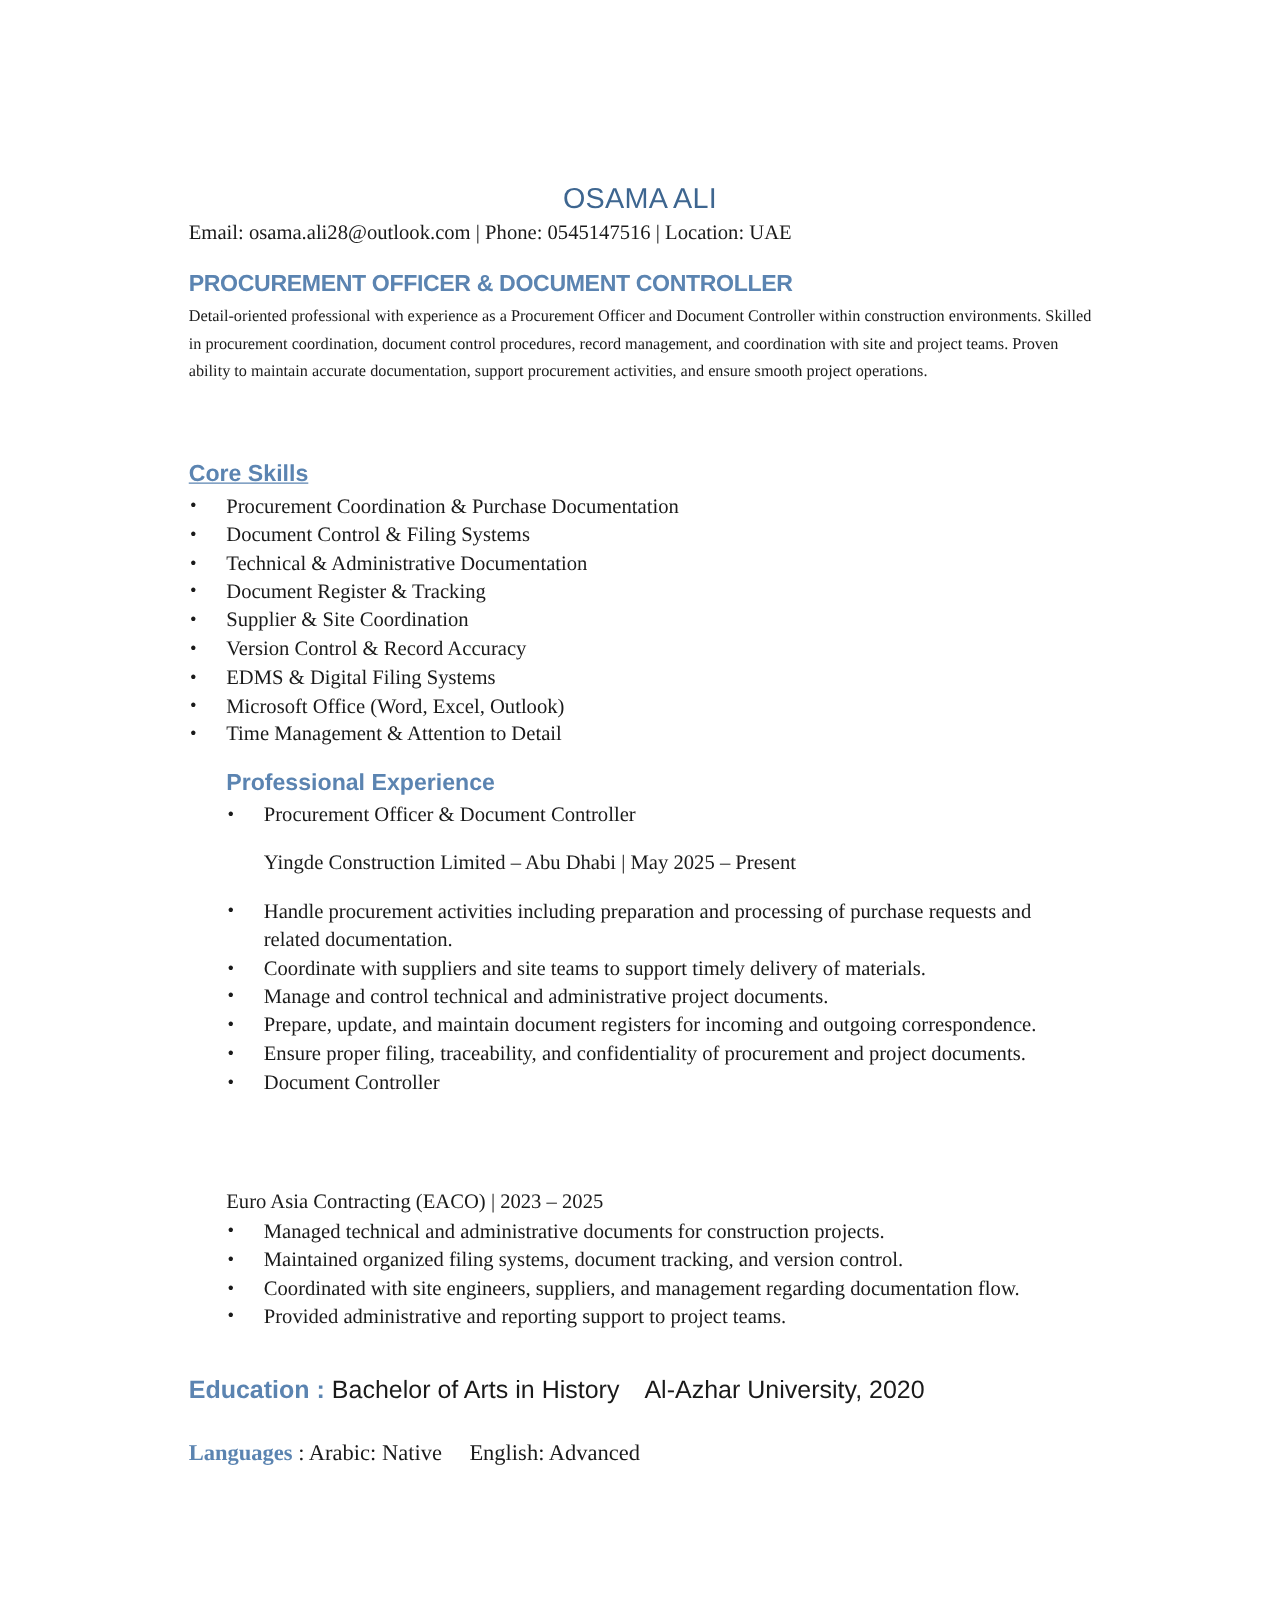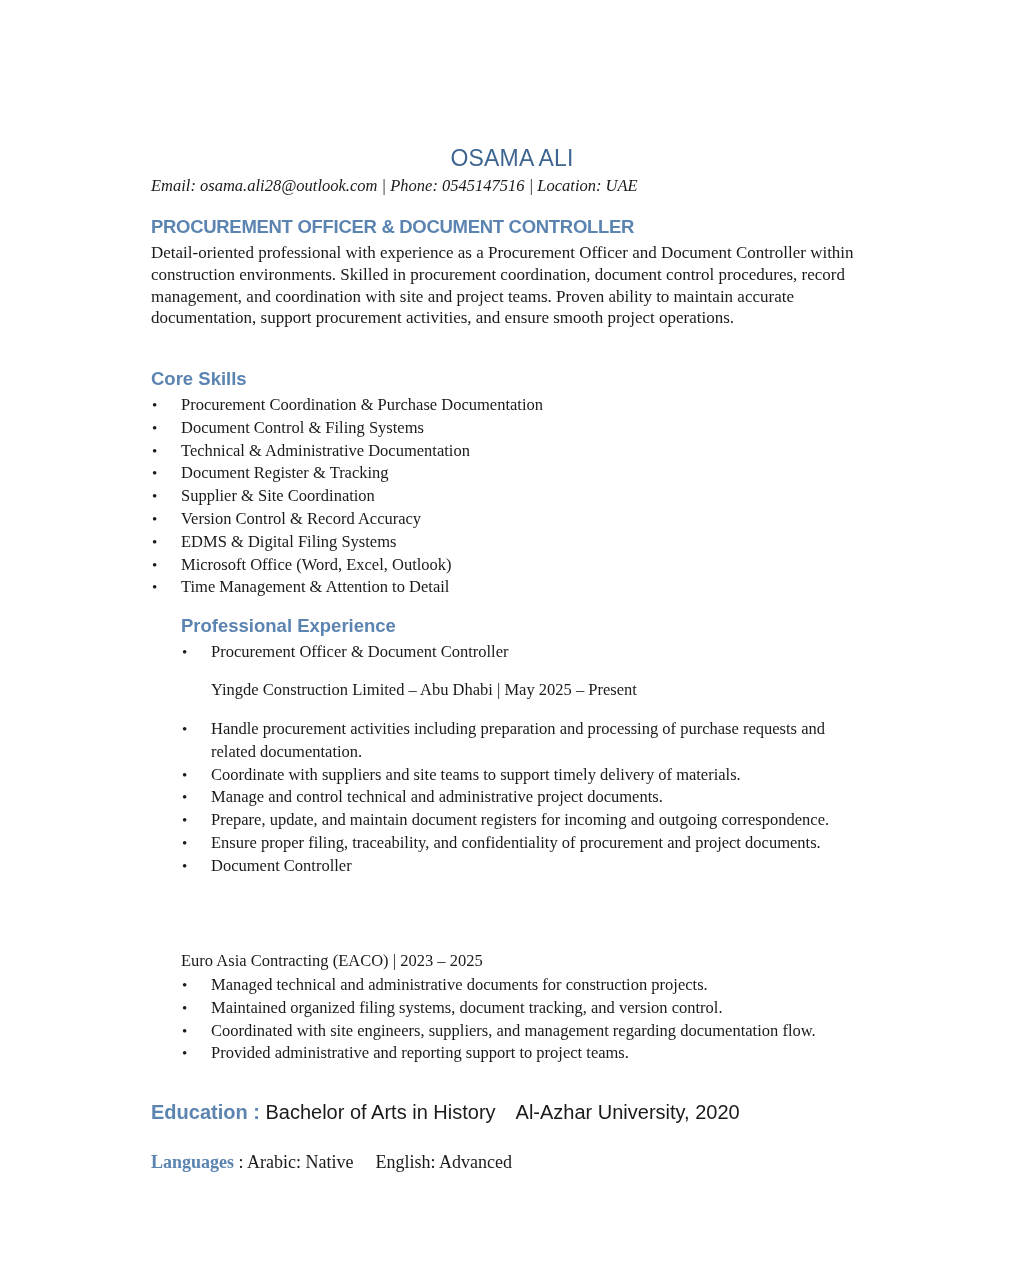--- a/index.html
+++ b/index.html
@@ -34,48 +34,48 @@
       color: #3e6690;
       letter-spacing: 0.2px;
     }
     .contact {
       position: absolute;
       left: 151px;
       top: 176px;
       font-size: 16.5px;
       color: #1a1a1a;
       white-space: nowrap;
-      font-style: italic;
     }
     .sec-head {
       position: absolute;
       font-family: "Liberation Sans", sans-serif;
       font-weight: bold;
       color: #5b84b1;
       white-space: nowrap;
     }
     .title-head {
       left: 151px;
       top: 216px;
       font-size: 18.5px;
       letter-spacing: -0.3px;
     }
     .summary {
       position: absolute;
       left: 151px;
       top: 242px;
       width: 730px;
-      font-size: 17px;
+      font-size: 13px;
       line-height: 21.8px;
       color: #1a1a1a;
     }
     .skills-head {
       left: 151px;
       top: 368px;
       font-size: 18.5px;
+      text-decoration: underline;
     }
     ul.blist {
       list-style: none;
       margin: 0;
       padding: 0;
       position: absolute;
     }
     ul.blist li {
       position: relative;
       font-size: 16.5px;

